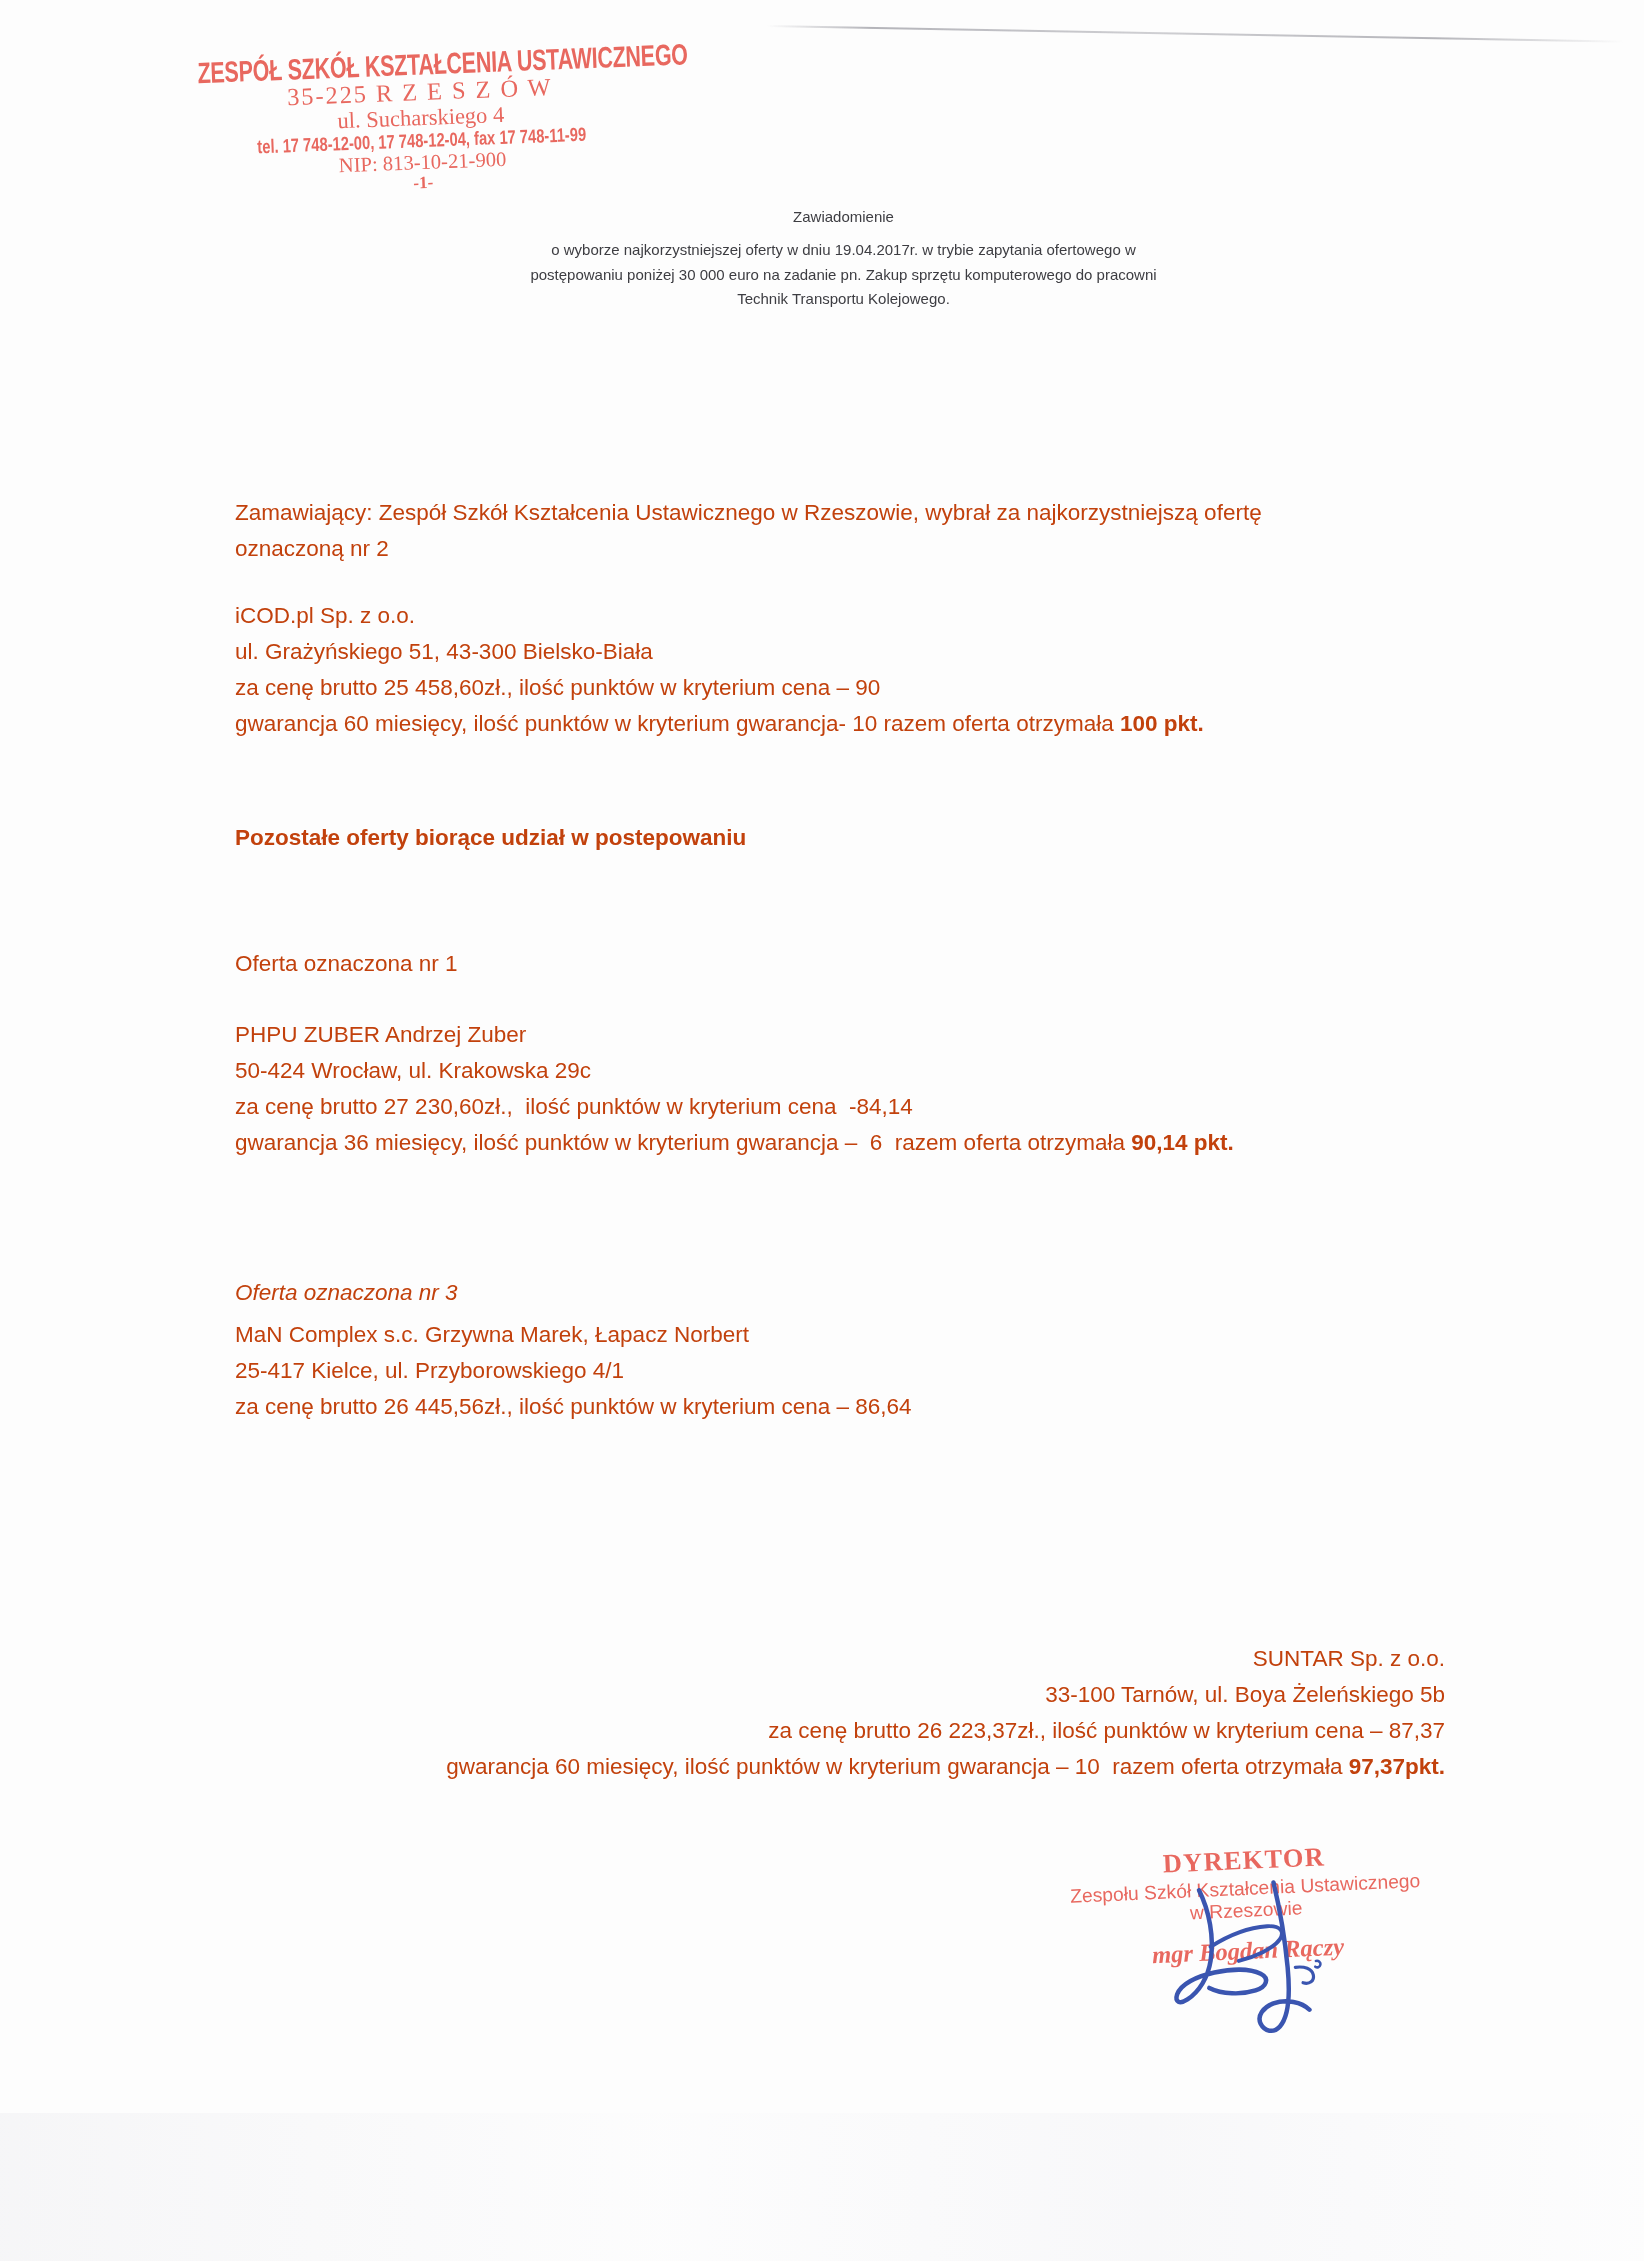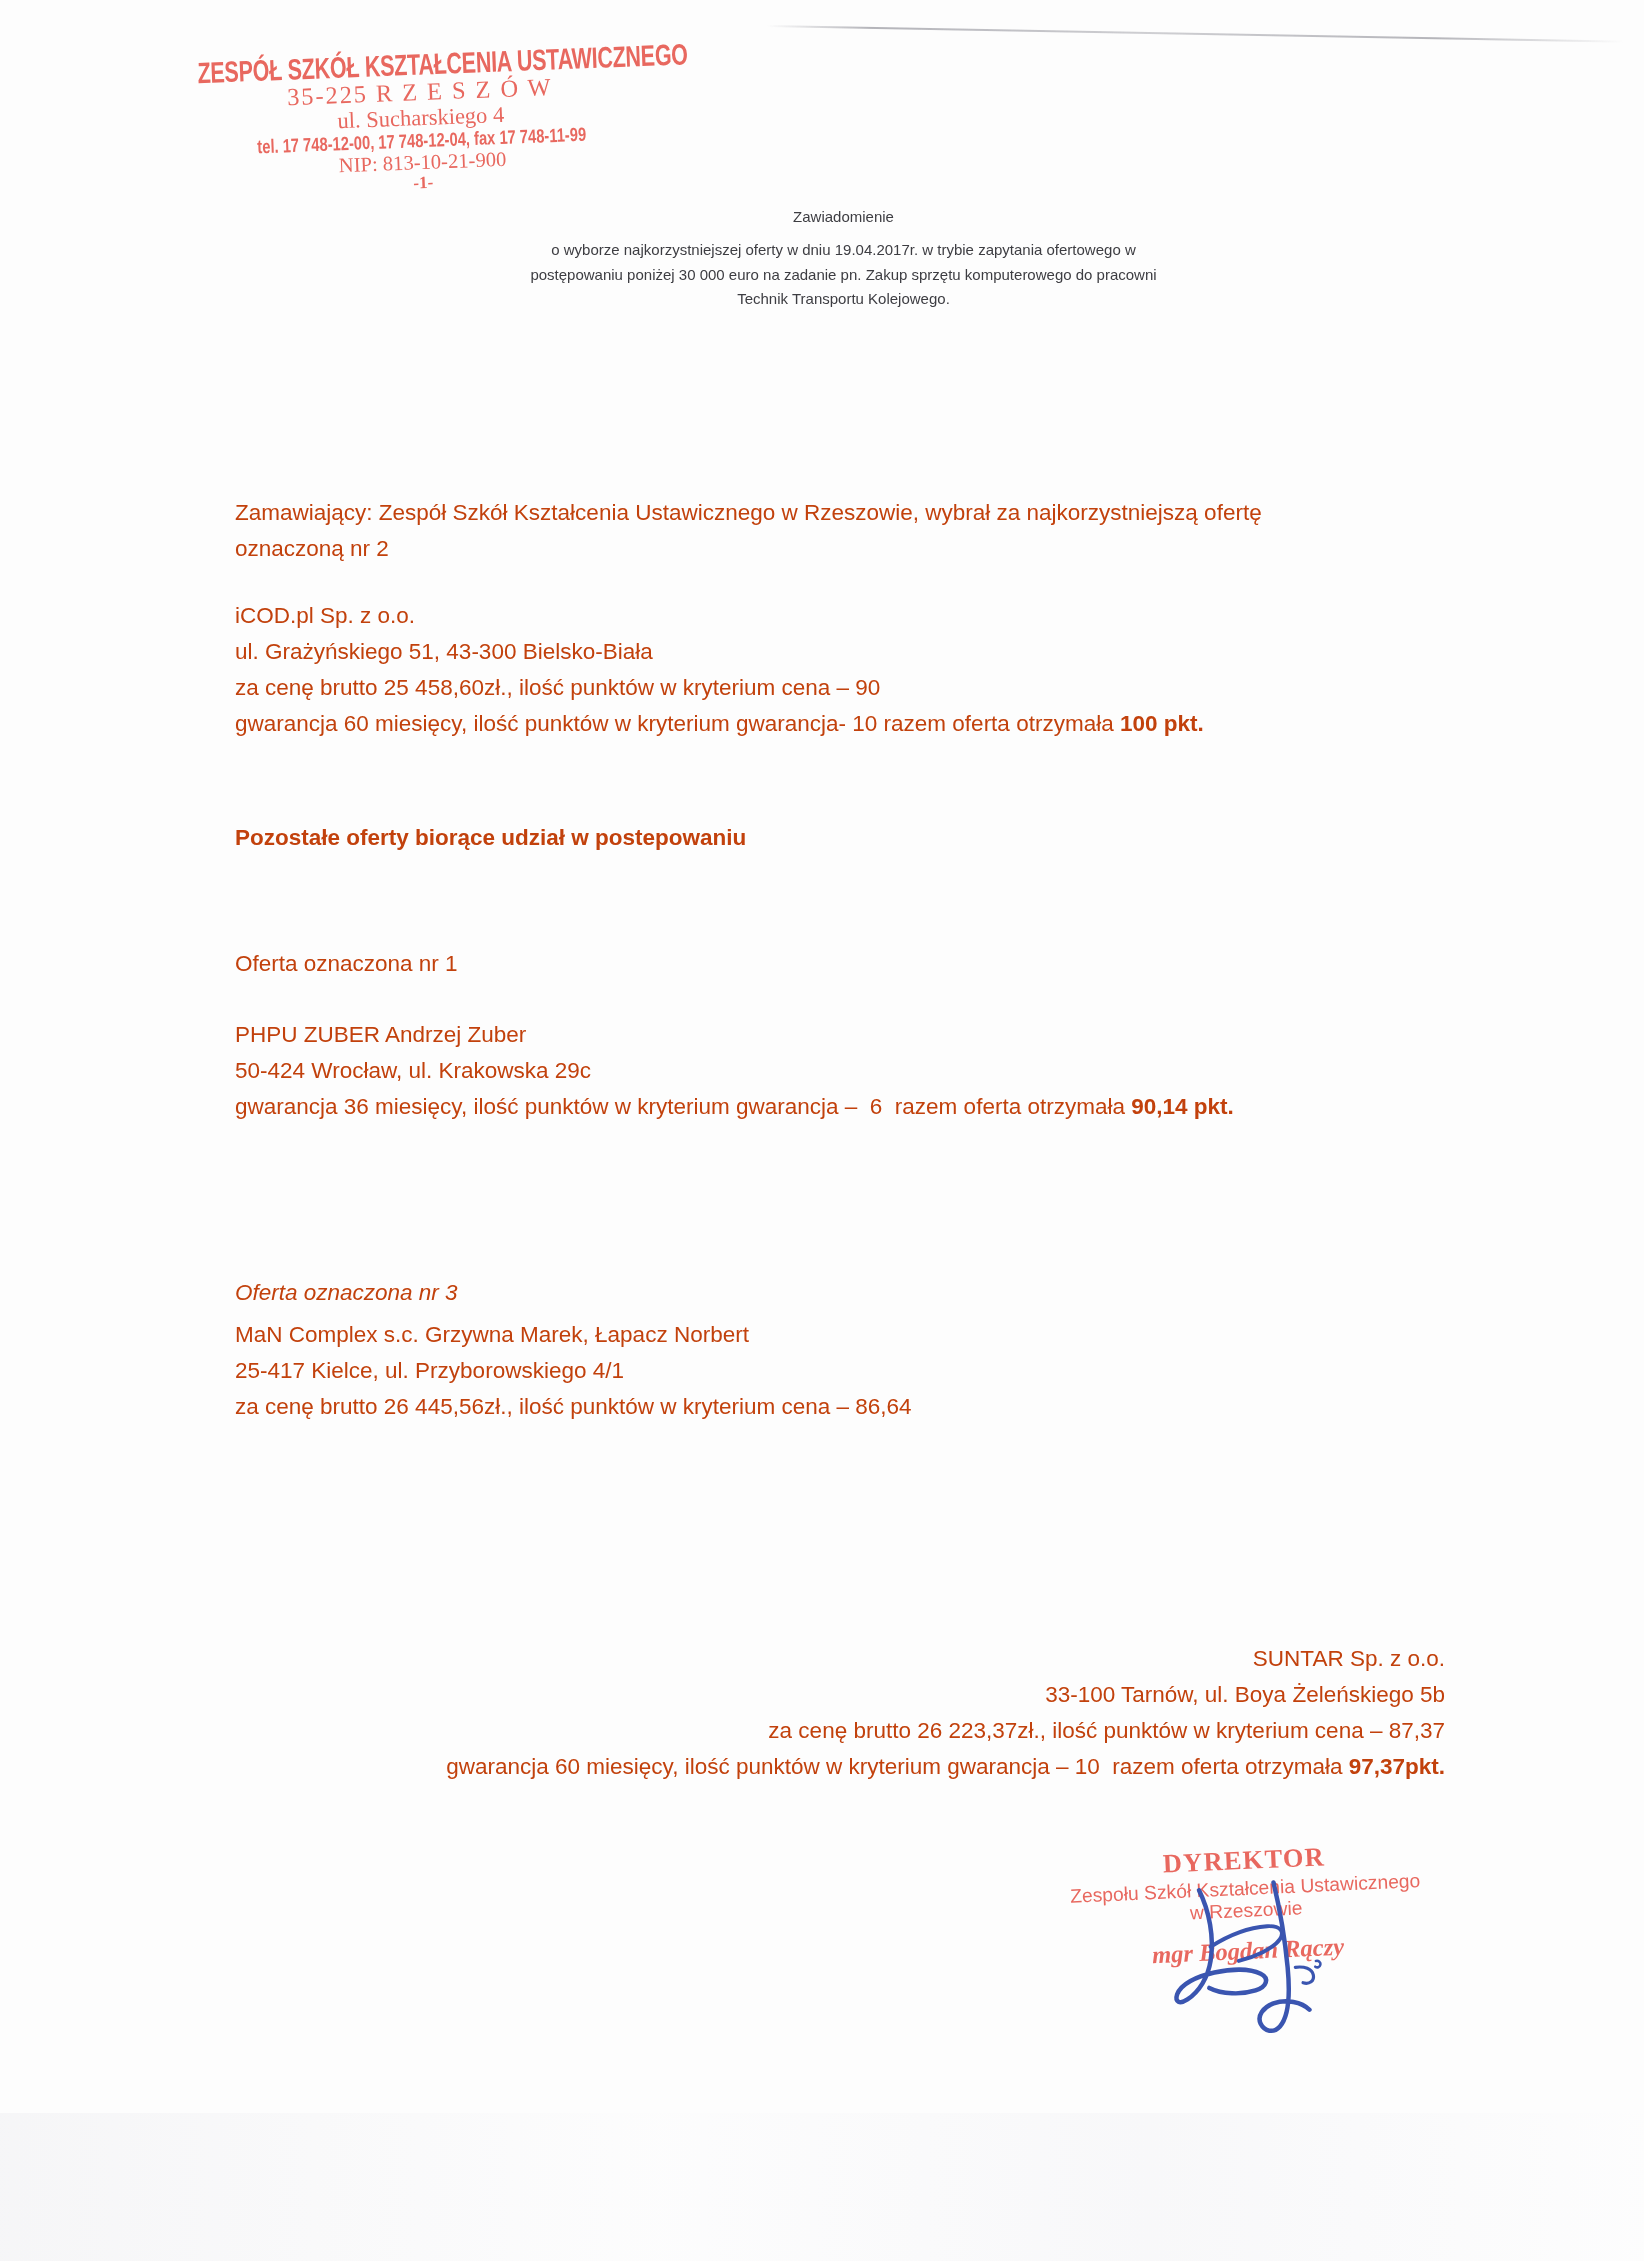--- a/index.html
+++ b/index.html
@@ -225,20 +225,21 @@
   <div class="body-block p-remain">
     <span class="ln section-head">Pozostałe oferty biorące udział w postepowaniu</span>
   </div>
 
   <div class="body-block p-off1h">
     <span class="ln">Oferta oznaczona nr 1</span>
   </div>
   <div class="body-block p-off1">
     <span class="ln">PHPU ZUBER Andrzej Zuber</span>
     <span class="ln">50-424 Wrocław, ul. Krakowska 29c</span>
+    <span class="ln">za cenę brutto 27 230,60zł.,  ilość punktów w kryterium cena  -84,14</span>
     <span class="ln"><span>gwarancja 36 miesięcy, ilość punktów w kryterium gwarancja –  6  razem oferta otrzymała </span><span class="b">90,14 pkt.</span></span>
   </div>
 
   <div class="body-block p-off3h">
     <span class="ln">Oferta oznaczona nr 3</span>
   </div>
   <div class="body-block p-off3">
     <span class="ln">MaN Complex s.c. Grzywna Marek, Łapacz Norbert</span>
     <span class="ln">25-417 Kielce, ul. Przyborowskiego 4/1</span>
     <span class="ln">za cenę brutto 26 445,56zł., ilość punktów w kryterium cena – 86,64</span>

